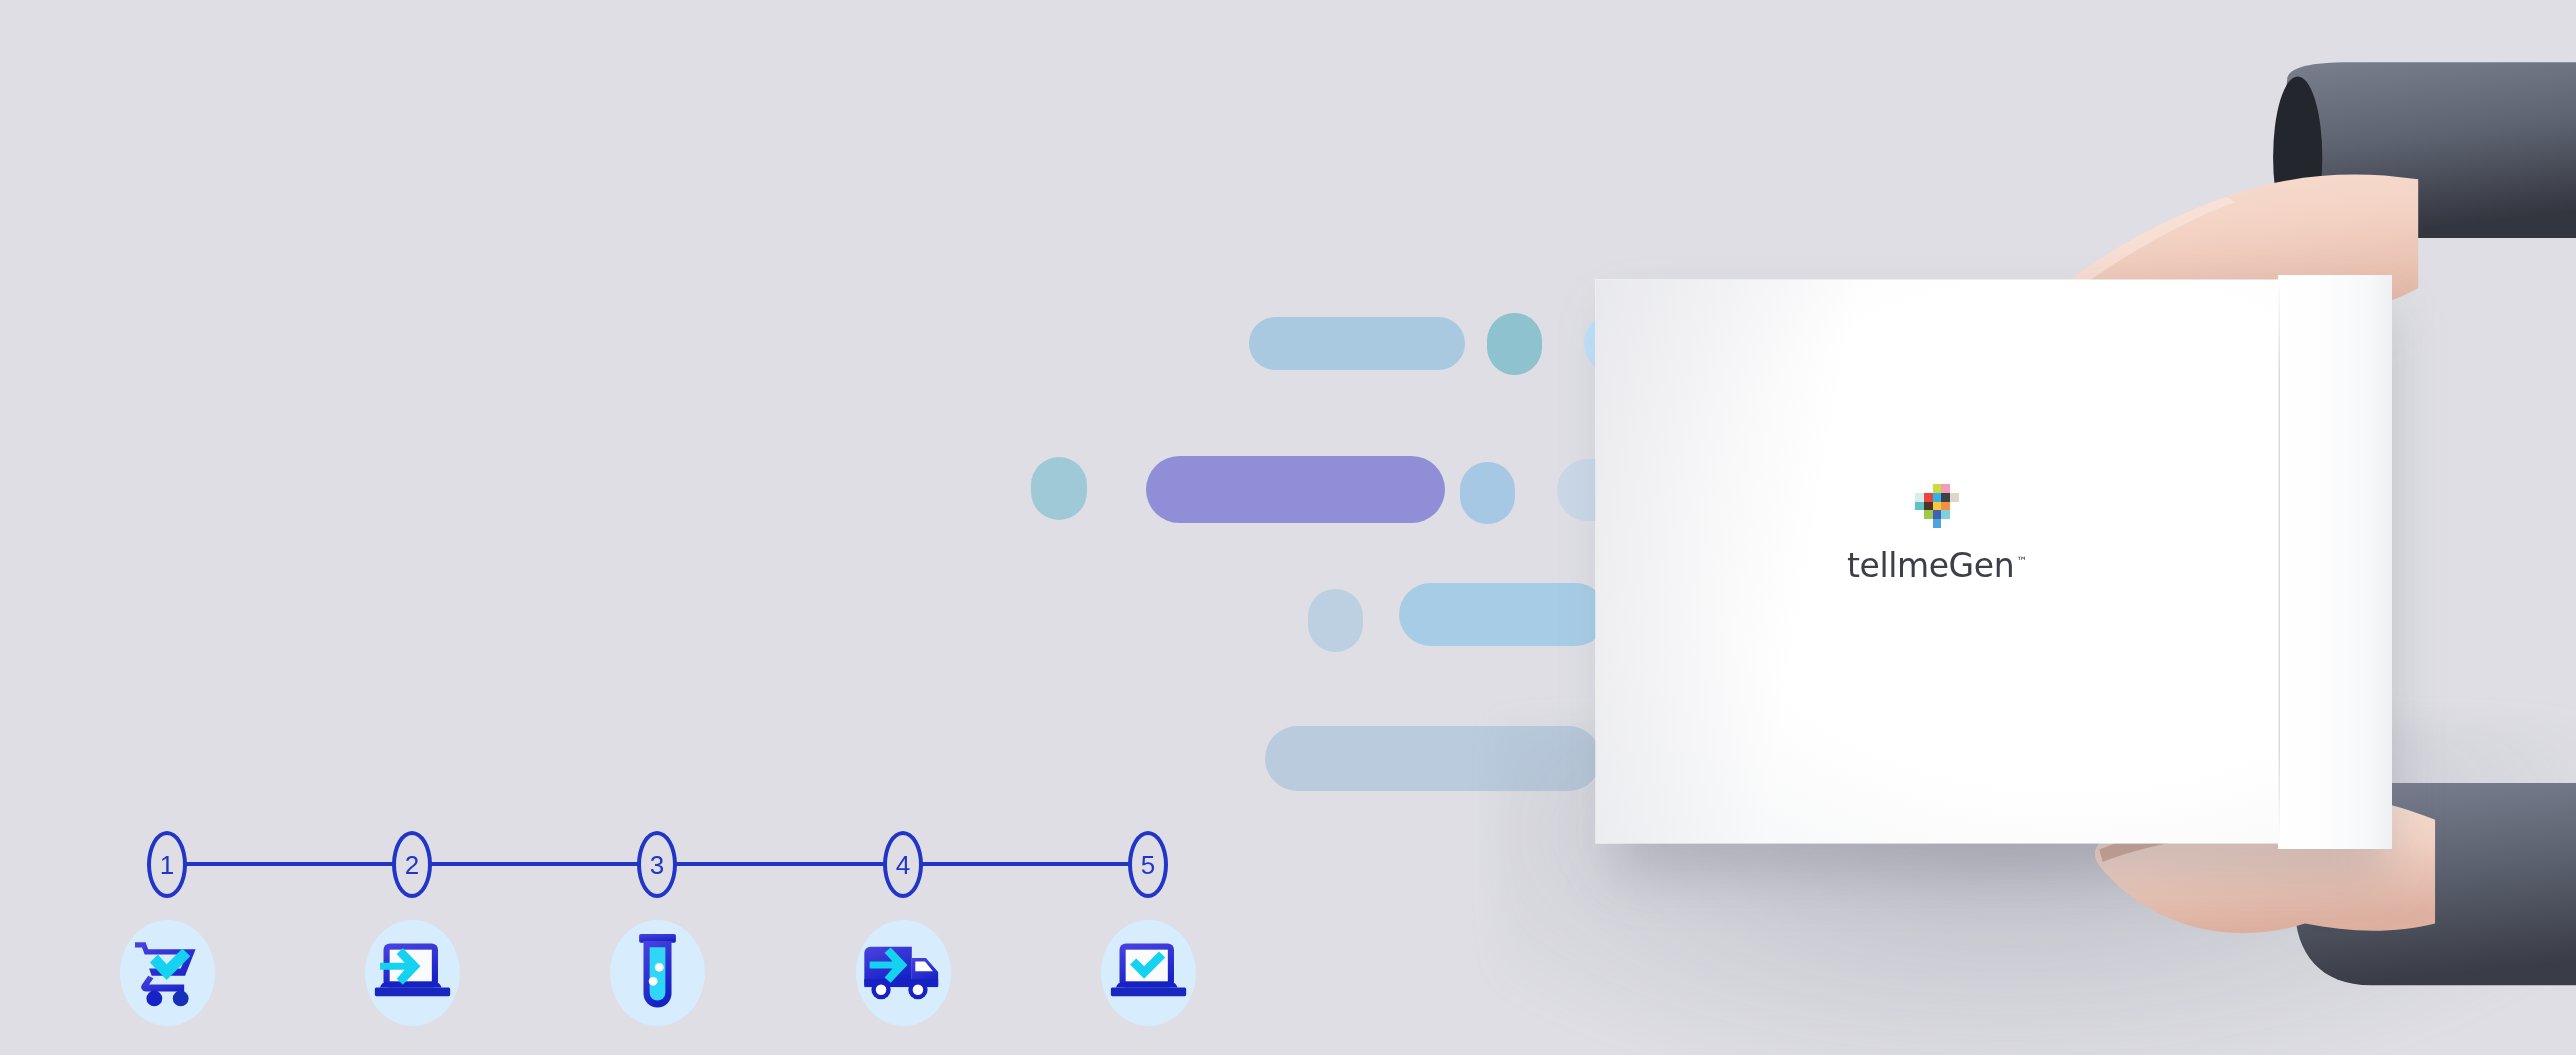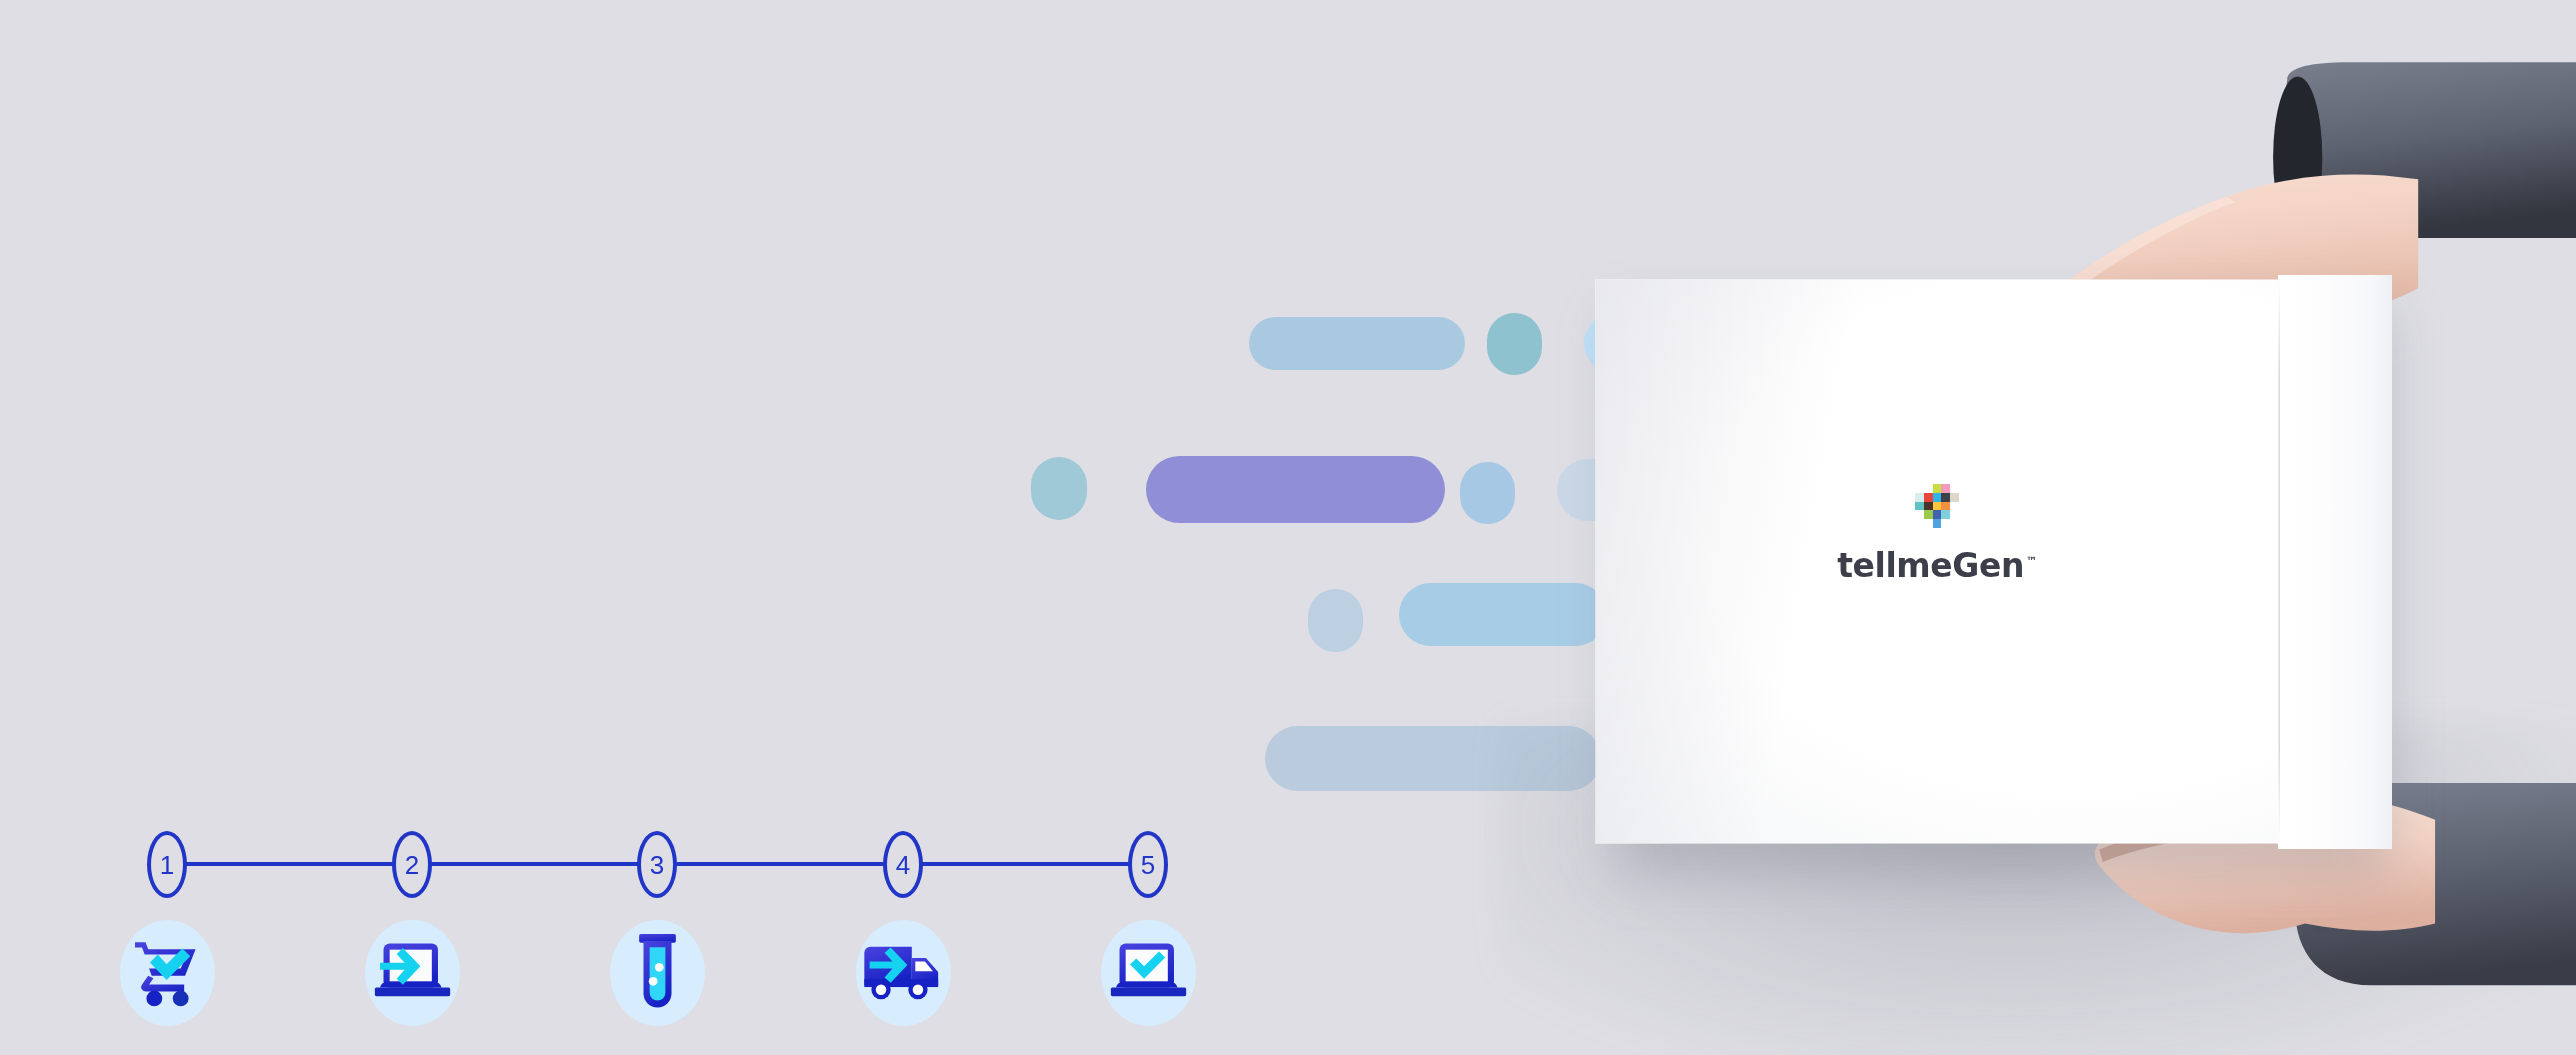--- a/index.html
+++ b/index.html
@@ -71,21 +71,21 @@
     display:grid;
     grid-template-columns:repeat(5, 8.8px);
     grid-template-rows:repeat(6, 8.8px);
     gap:0px;
     margin-bottom:12.3px;
   }
   #pixel-logo i{ display:block; width:8.8px; height:8.8px; }
   #wordmark{
     font-family:"DejaVu Sans", sans-serif;
     font-size:33px;
-    font-weight:700;
+    font-weight:400;
     letter-spacing:-0.4px;
     color:#3c3f49;
     position:relative;
     line-height:1;
   }
   #wordmark sup{
     font-size:11.4px;
     vertical-align:super;
     margin-left:1.8px;
     color:#3c3f49;

